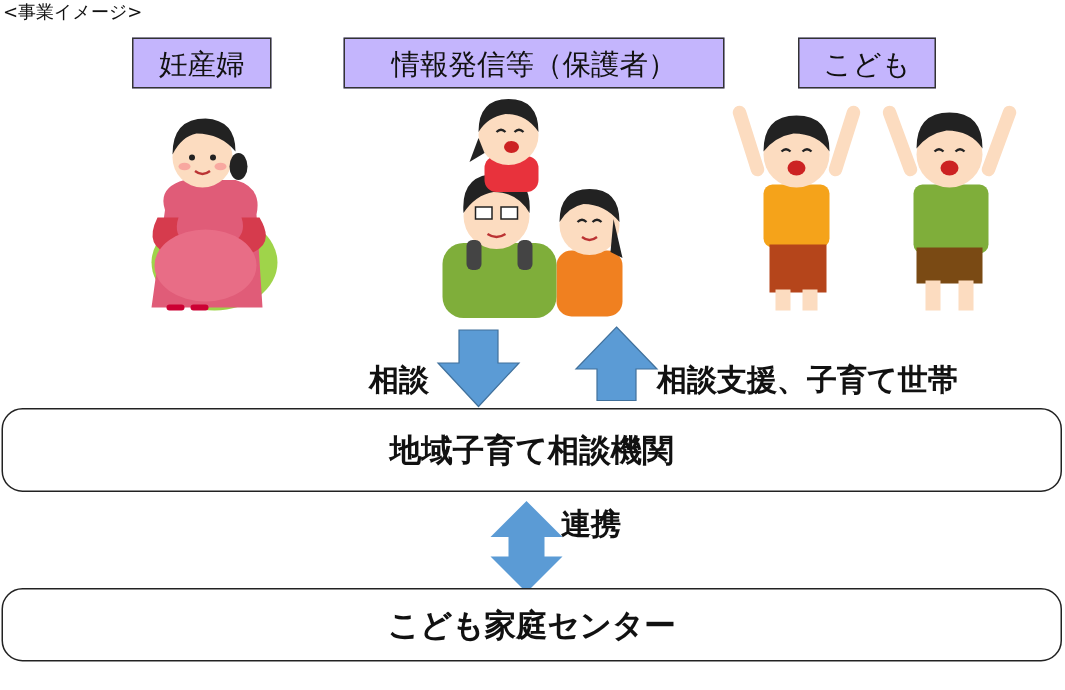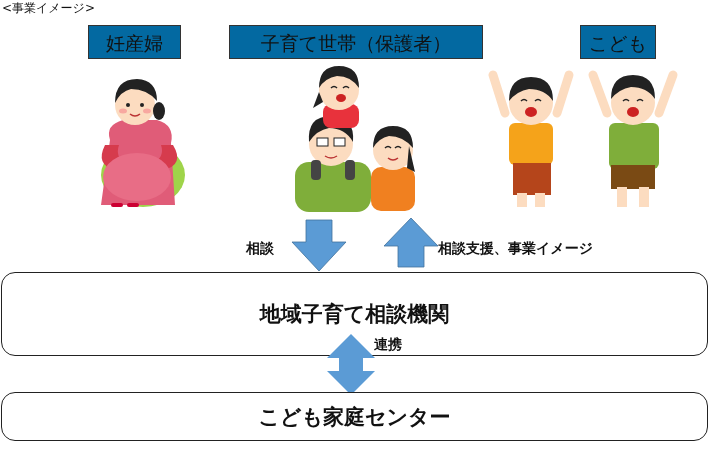--- a/index.html
+++ b/index.html
@@ -1,34 +1,34 @@
 <!DOCTYPE html>
 <html><head>
 <meta charset="utf-8">
 <style>
   html, body { margin:0; padding:0; background:#ffffff; }
   body { width:710px; height:460px; position:relative; overflow:hidden;
          font-family:"DejaVu Sans", "Liberation Sans", sans-serif; color:#111; }
   .abs { position:absolute; }
   .caption { left:2px; top:0px; font-size:12px; letter-spacing:0px; }
-  .label-box { border:1.5px solid #333; background:#0369a1; height:34px; line-height:34px;
+  .label-box { border:1.5px solid #333; background:#c4b5fd; height:34px; line-height:34px;
                text-align:center; font-size:19px; box-sizing:border-box; }
   .main-box { border:1.8px solid #222; border-radius:14px; background:#fff; box-sizing:border-box;
               display:flex; align-items:center; justify-content:center; font-size:21px; font-weight:bold; }
-  .small-label { font-size:14px; font-weight:bold; }
+  .small-label { font-size:20px; font-weight:bold; }
   svg { overflow:visible; }
 </style>
 </head>
 <body>
 
 <div class="abs caption">&lt;事業イメージ&gt;</div>
 
 <div class="abs label-box" style="left:88px; top:25px; width:93px;">妊産婦</div>
-<div class="abs label-box" style="left:229px; top:25px; width:254px;">子育て世帯（保護者）</div>
-<div class="abs label-box" style="left:532px; top:25px; width:76px;margin-left:48px;">こども</div>
+<div class="abs label-box" style="left:229px; top:25px; width:254px;">情報発信等（保護者）</div>
+<div class="abs label-box" style="left:532px; top:25px; width:92px;">こども</div>
 
 <svg class="abs" style="left:75px; top:65px;" width="120" height="150">
   <ellipse cx="68" cy="110" rx="42" ry="32" fill="#9fd44a"></ellipse>
   <path d="M35 75 Q30 60 48 55 L82 55 Q100 60 96 78 L100 140 L26 140 Z" fill="#e05c78"></path>
   <path d="M30 80 Q20 100 40 105 L50 98 Q40 92 44 80 Z" fill="#d63b4d"></path>
   <path d="M98 80 Q110 100 88 105 L78 98 Q90 92 86 80 Z" fill="#d63b4d"></path>
   <ellipse cx="62" cy="112" rx="34" ry="24" fill="#e86d86"></ellipse>
   <circle cx="60" cy="40" r="20" fill="#fcdcc0"></circle>
   <path d="M40 38 Q40 14 62 14 Q82 15 82 36 Q72 24 56 24 Q46 26 40 38 Z" fill="#222"></path>
   <ellipse cx="84" cy="46" rx="6" ry="9" fill="#222"></ellipse>
@@ -90,31 +90,31 @@
   <rect x="134" y="122" width="10" height="20" fill="#fcdcc0"></rect>
   <rect x="156" y="122" width="10" height="20" fill="#fcdcc0"></rect>
   <circle cx="150" cy="38" r="22" fill="#fcdcc0"></circle>
   <path d="M128 34 Q128 10 150 10 Q172 10 172 34 Q164 22 148 22 Q136 24 128 34 Z" fill="#222"></path>
   <path d="M140 36 Q143 33 146 36" stroke="#222" stroke-width="1.5" fill="none"></path>
   <path d="M154 36 Q157 33 160 36" stroke="#222" stroke-width="1.5" fill="none"></path>
   <ellipse cx="150" cy="47" rx="6" ry="5" fill="#c22"></ellipse>
 </svg>
 
 <div class="abs small-label" style="left:246px; top:240px;">相談</div>
-<div class="abs small-label" style="left:438px; top:240px;">相談支援、事業イメージ</div>
+<div class="abs small-label" style="left:438px; top:240px;">相談支援、子育て世帯</div>
 
 <svg class="abs" style="left:291px; top:220px;" width="56" height="52">
   <polygon points="15,0 41,0 41,22 55,22 28,51 1,22 15,22" fill="#5b9bd5" stroke="#41719c" stroke-width="0.8"></polygon>
 </svg>
 
 <svg class="abs" style="left:383px; top:218px;" width="56" height="50">
   <polygon points="28,0 55,28 41,28 41,49 15,49 15,28 1,28" fill="#5b9bd5" stroke="#41719c" stroke-width="0.8"></polygon>
 </svg>
 
-<div class="abs main-box" style="left:1px; top:272px; width:707px; height:84px;">
+<div class="abs main-box" style="left:1px; top:272px; width:707px; height:56px;">
   <span>地域子育て相談機関</span>
 </div>
 
 <svg class="abs" style="left:327px; top:334px;" width="50" height="62">
   <polygon points="24,0 48,24 36,24 36,37 48,37 24,61 0,37 12,37 12,24 0,24" fill="#5b9bd5"></polygon>
 </svg>
 <div class="abs small-label" style="left:374px; top:336px;">連携</div>
 
 <div class="abs main-box" style="left:1px; top:392px; width:707px; height:49px;">
   <span>こども家庭センター</span>

